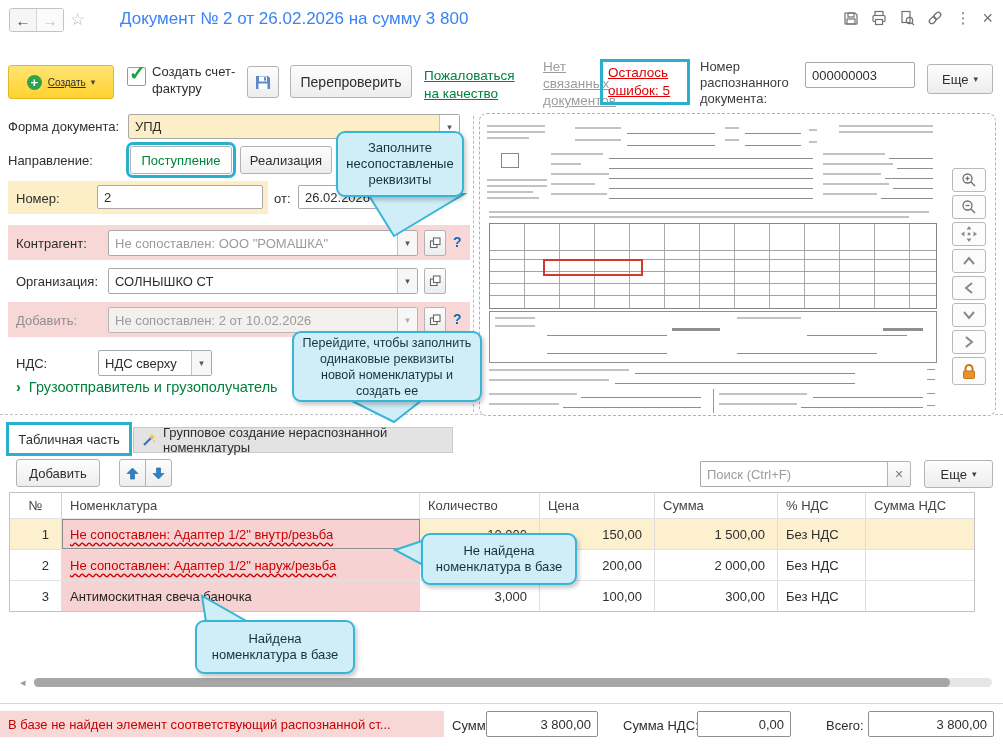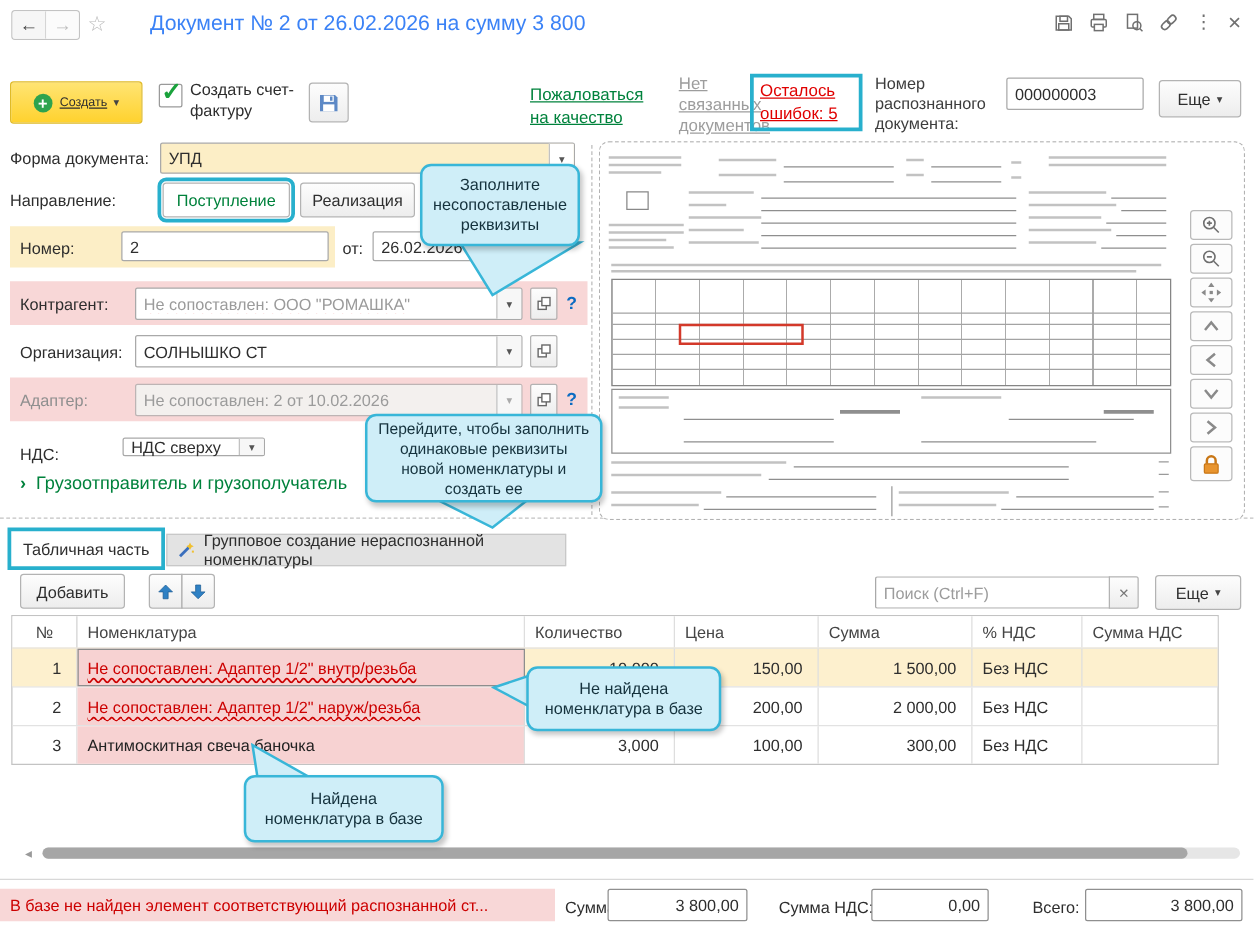--- a/index.html
+++ b/index.html
@@ -129,20 +129,23 @@
     </div>
     <div class="lbl" style="left:152px;top:7px;width:92px;white-space:normal;line-height:17px;">Создать счет-фактуру</div>
     <div class="btn" style="left:247px;top:10px;width:32px;height:32px;">
       <svg width="18" height="18" viewBox="0 0 18 18">
           <path d="M2 3 L2 16 L16 16 L16 5 L14 3 Z" fill="#5d89c6"></path>
           <rect x="5" y="3.5" width="8" height="5" fill="#fff"></rect>
           <rect x="10" y="4.2" width="2" height="3.4" fill="#5d89c6"></rect>
           <rect x="4.5" y="10.5" width="9" height="5.5" fill="#fff"></rect>
         </svg>
     </div>
+    <div class="btn" style="left:290px;top:9px;width:122px;height:33px;">
+      <span style="font-size:14px;">Перепроверить</span>
+    </div>
     <div class="link" style="left:543px;top:2px;width:84px;color:#9d9d9d;line-height:17px;font-size:13.5px;">Нет связанных документов</div>
     <div class="link" style="left:424px;top:11px;width:106px;color:#00823c;line-height:18px;font-size:13.5px;">Пожаловаться на качество</div>
     <div class="abs hl-box" style="left:600px;top:3px;width:90px;height:46px;border:3px solid #28b0cd;box-sizing:border-box;display:flex;align-items:center;">
       <div class="link" style="position:static;color:#e00000;line-height:18px;font-size:13.5px;padding-left:5px;width:72px;">Осталось ошибок: 5</div>
     </div>
     <div class="lbl" style="left:700px;top:3px;width:104px;white-space:normal;line-height:16px;color:#3d3d3d;">Номер распознанного документа:</div>
     <div class="fld" style="left:805px;top:6px;width:110px;height:26px;">
       <span class="v">000000003</span>
     </div>
     <div class="btn" style="left:927px;top:8px;width:66px;height:30px;">
@@ -195,35 +198,35 @@
     <span class="dd">▾</span>
   </div>
   <div class="openbtn" style="left:424px;top:268px;">
     <svg width="12" height="12" viewBox="0 0 12 12" fill="#fff" stroke="#666" stroke-width="1.1">
         <rect x="1.5" y="4" width="6.5" height="6.5"></rect>
         <rect x="4.5" y="1" width="6.5" height="6.5"></rect>
       </svg>
   </div>
 
   <div class="strip pinkstrip" style="left:8px;top:302px;width:462px;height:35px;"></div>
-  <div class="lbl" style="left:16px;top:313px;color:#8f8f8f;">Адаптер:</div>
+  <div class="lbl" style="left:16px;top:313px;color:#8f8f8f;">Добавить:</div>
   <div class="fld" style="left:108px;top:307px;width:310px;height:26px;background:#f3f0ee;border-color:#bdb4b4;">
     <span class="v" style="color:#9b9b9b;">Не сопоставлен: 2 от 10.02.2026</span>
     <span class="dd" style="color:#aaa;">▾</span>
   </div>
   <div class="openbtn" style="left:424px;top:307px;">
     <svg width="12" height="12" viewBox="0 0 12 12" fill="#fff" stroke="#666" stroke-width="1.1">
         <rect x="1.5" y="4" width="6.5" height="6.5"></rect>
         <rect x="4.5" y="1" width="6.5" height="6.5"></rect>
       </svg>
   </div>
   <div class="help" style="left:453px;top:311px;">?</div>
 
   <div class="lbl" style="left:16px;top:356px;">НДС:</div>
-  <div class="fld" style="left:98px;top:350px;width:114px;height:15px;">
+  <div class="fld" style="left:98px;top:350px;width:114px;height:26px;">
     <span class="v">НДС сверху</span>
     <span class="dd">▾</span>
   </div>
 
   <div class="lbl" style="left:16px;top:379px;color:#00823c;font-size:14.5px;">
     <span style="font-weight:bold;margin-right:8px;">›</span><span>Грузоотправитель и грузополучатель</span>
   </div>
 
   <div class="abs" style="left:473px;top:116px;height:296px;border-left:1px dashed #bcbcbc;"></div>
   <div class="abs" style="left:0;top:414px;width:1003px;border-top:1px dashed #c2c2c2;"></div>

